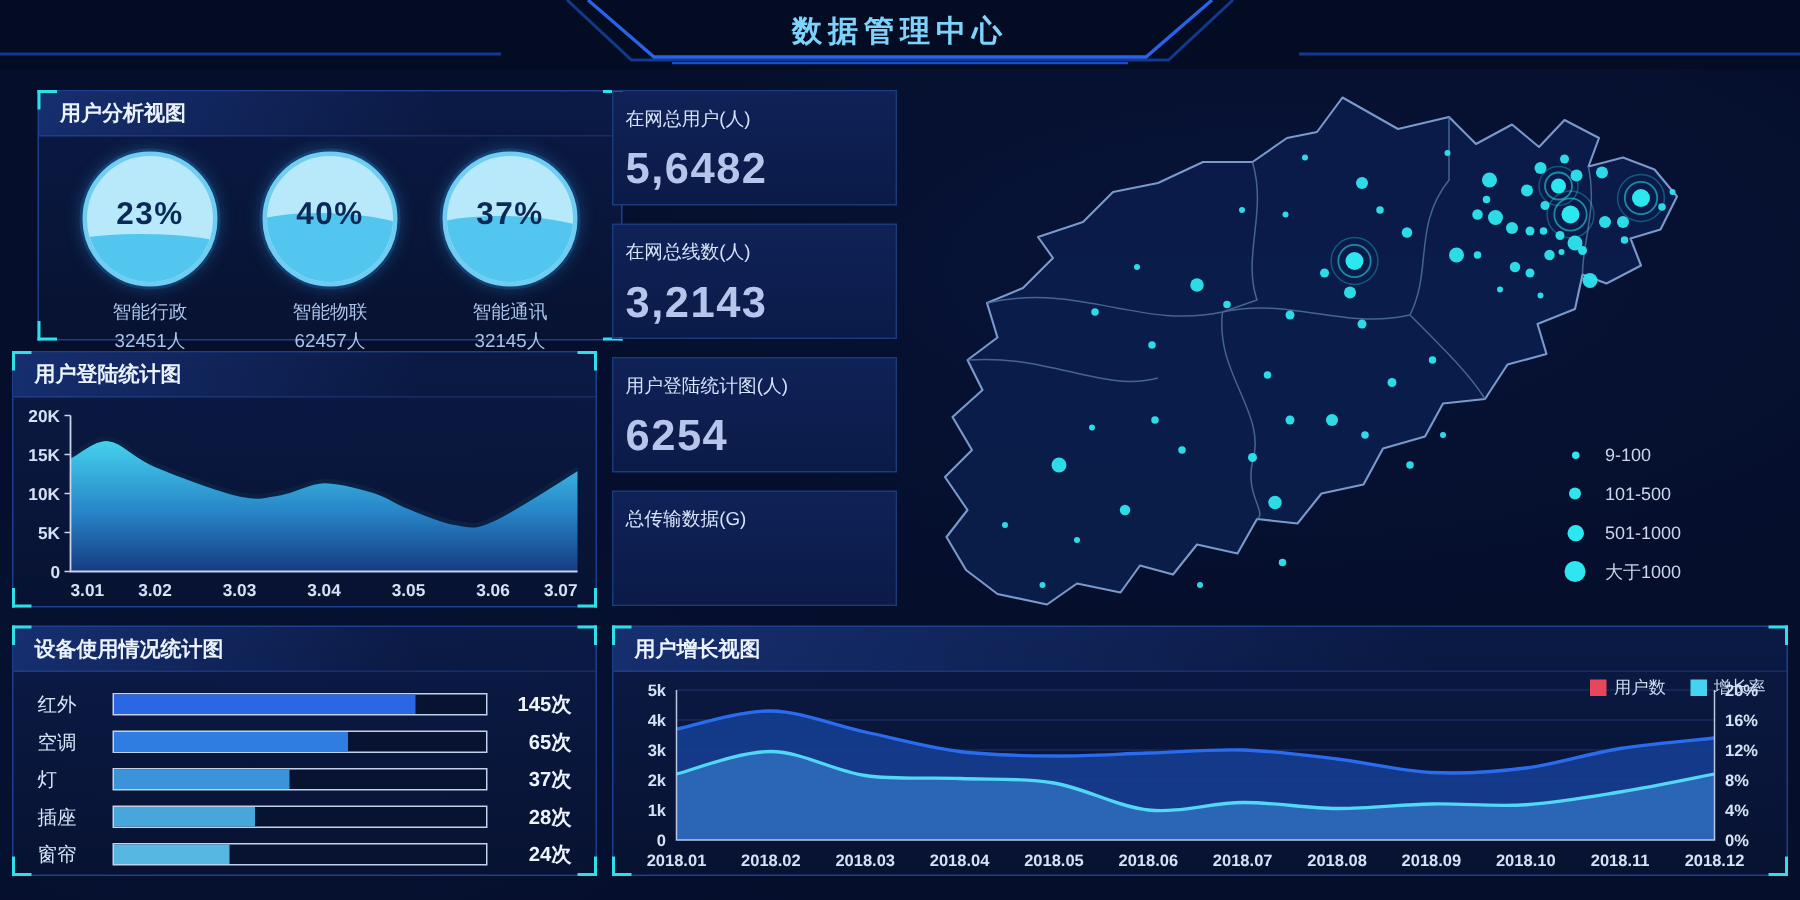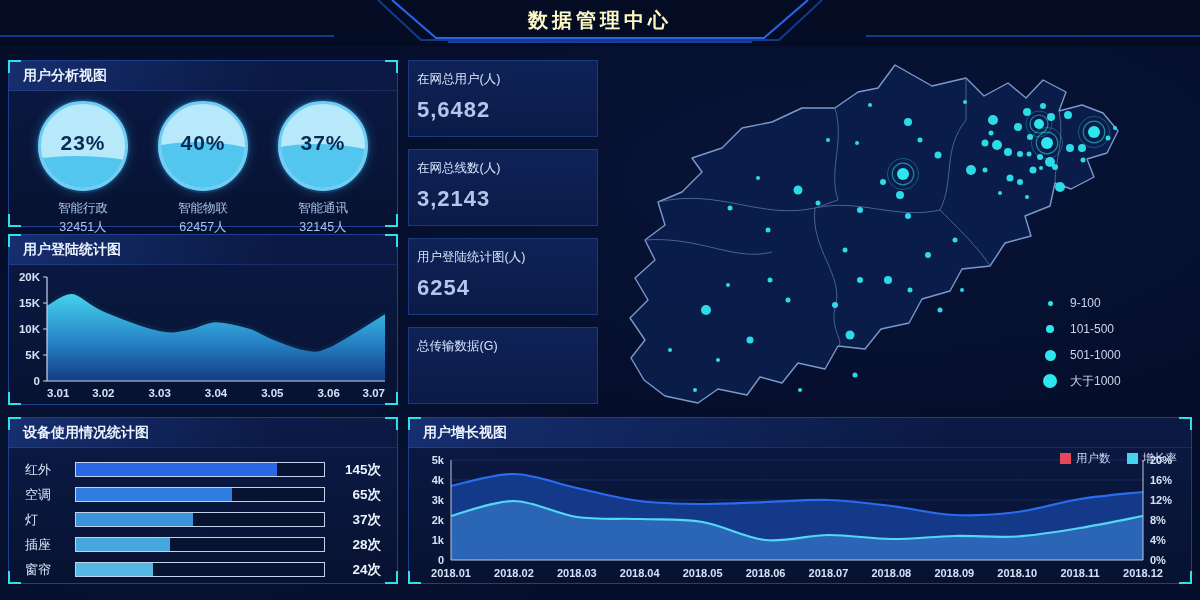--- a/index.html
+++ b/index.html
@@ -6,35 +6,35 @@
   body{
     width:1200px;height:600px;position:relative;overflow:hidden;
     background:#050e2b;
     background-image:radial-gradient(ellipse 900px 400px at 70% 30%, rgba(20,50,120,.18), transparent 60%),
                      radial-gradient(ellipse 700px 400px at 15% 80%, rgba(15,40,100,.15), transparent 60%);
     font-family:"Liberation Sans", sans-serif;color:#dfe9ff;
   }
   
   .header{position:absolute;left:0;top:0;width:1200px;height:46px;background:#040c24;}
   .header .title{position:absolute;left:0;right:0;top:7px;text-align:center;
-    font-size:20px;font-weight:bold;letter-spacing:4px;color:#fef9c3;}
+    font-size:20px;font-weight:bold;letter-spacing:4px;color:#7dd3fc;}
   .header svg{position:absolute;left:0;top:0;}
   
   .panel{position:absolute;background:linear-gradient(180deg,rgba(15,34,86,.6),rgba(8,19,50,.85));
     border:1px solid #1d3f8e;box-sizing:border-box;}
   .panel .ptitle{height:29px;line-height:29px;padding:0 14px;font-size:14px;font-weight:bold;color:#eaf1ff;
     background:linear-gradient(90deg,rgba(45,90,200,.32),rgba(45,90,200,0) 70%);
     border-bottom:1px solid rgba(70,120,230,.22);}
   .corner{position:absolute;width:11px;height:11px;border:0 solid #2fe0e8;}
   .c-tl{left:-1px;top:-1px;border-left-width:2px;border-top-width:2px;}
   .c-tr{right:-1px;top:-1px;border-right-width:2px;border-top-width:2px;}
   .c-bl{left:-1px;bottom:-1px;border-left-width:2px;border-bottom-width:2px;}
   .c-br{right:-1px;bottom:-1px;border-right-width:2px;border-bottom-width:2px;}
   
-  .panel-analysis{left:8px;top:60px;width:390px;height:167px;}
+  .panel-analysis{left:25px;top:60px;width:390px;height:167px;}
   .gauges{display:flex;justify-content:space-around;align-items:flex-start;padding:10px 14px 0 14px;}
   .gauge{text-align:center;width:110px;}
   .gcircle{width:84px;height:84px;margin:0 auto;border-radius:50%;position:relative;overflow:hidden;
     background:#b7e9fb;border:3px solid #6fcdf2;box-shadow:0 0 0 2px rgba(30,120,200,.25), 0 0 12px rgba(60,180,240,.35);}
   .gwave{position:absolute;left:-20%;bottom:-4px;width:140%;background:#53c6f0;
     border-radius:48% 62% 0 0 / 26% 36% 0 0;}
   .gpct{position:absolute;left:0;right:0;top:27px;font-size:21px;font-weight:bold;color:#0a2a55;letter-spacing:1px;}
   .glabel{margin-top:8px;font-size:12.5px;line-height:1.5;color:#a9c3ea;}
   
   .panel-login{left:8px;top:234px;width:390px;height:171px;}
@@ -44,21 +44,21 @@
   .bars{padding:9px 16px 0 16px;}
   .bar-row{display:flex;align-items:center;height:25px;}
   .bar-label{width:50px;font-size:13px;color:#d7e6fa;}
   .bar-track{flex:1;height:13px;border:1px solid #c2d2ea;background:#071330;position:relative;}
   .bar-fill{position:absolute;left:0;top:0;bottom:0;}
   .bar-value{width:56px;text-align:right;font-size:13.5px;font-weight:bold;color:#eef4fd;}
   
   .stats{position:absolute;left:408px;top:60px;width:190px;display:flex;flex-direction:column;gap:12px;}
   .stat-card{height:77px;background:linear-gradient(180deg,#0f2257,#0b1b48);border:1px solid #1b3a7e;box-sizing:border-box;padding:10px 8px;}
   .stat-label{font-size:12.5px;color:#d6e4fb;}
-  .stat-value{margin-top:9px;font-size:22px;font-weight:bold;color:#b5c5eb;letter-spacing:1px;}
+  .stat-value{margin-top:9px;font-size:29px;font-weight:bold;color:#b5c5eb;letter-spacing:1px;}
   
   .map{position:absolute;left:610px;top:50px;width:590px;height:365px;}
   .map-legend{position:absolute;left:430px;top:240px;}
   .mlrow{display:flex;align-items:center;height:26px;}
   .mldotc{width:20px;display:flex;justify-content:center;align-items:center;}
   .mldot{border-radius:50%;background:#2ee6ef;}
   .mltext{font-size:12px;color:#ccd6ea;margin-left:10px;}
   
   .panel-growth{left:408px;top:417px;width:784px;height:167px;}
   .growth-legend{position:absolute;right:14px;top:33px;display:flex;gap:16px;z-index:2;}

